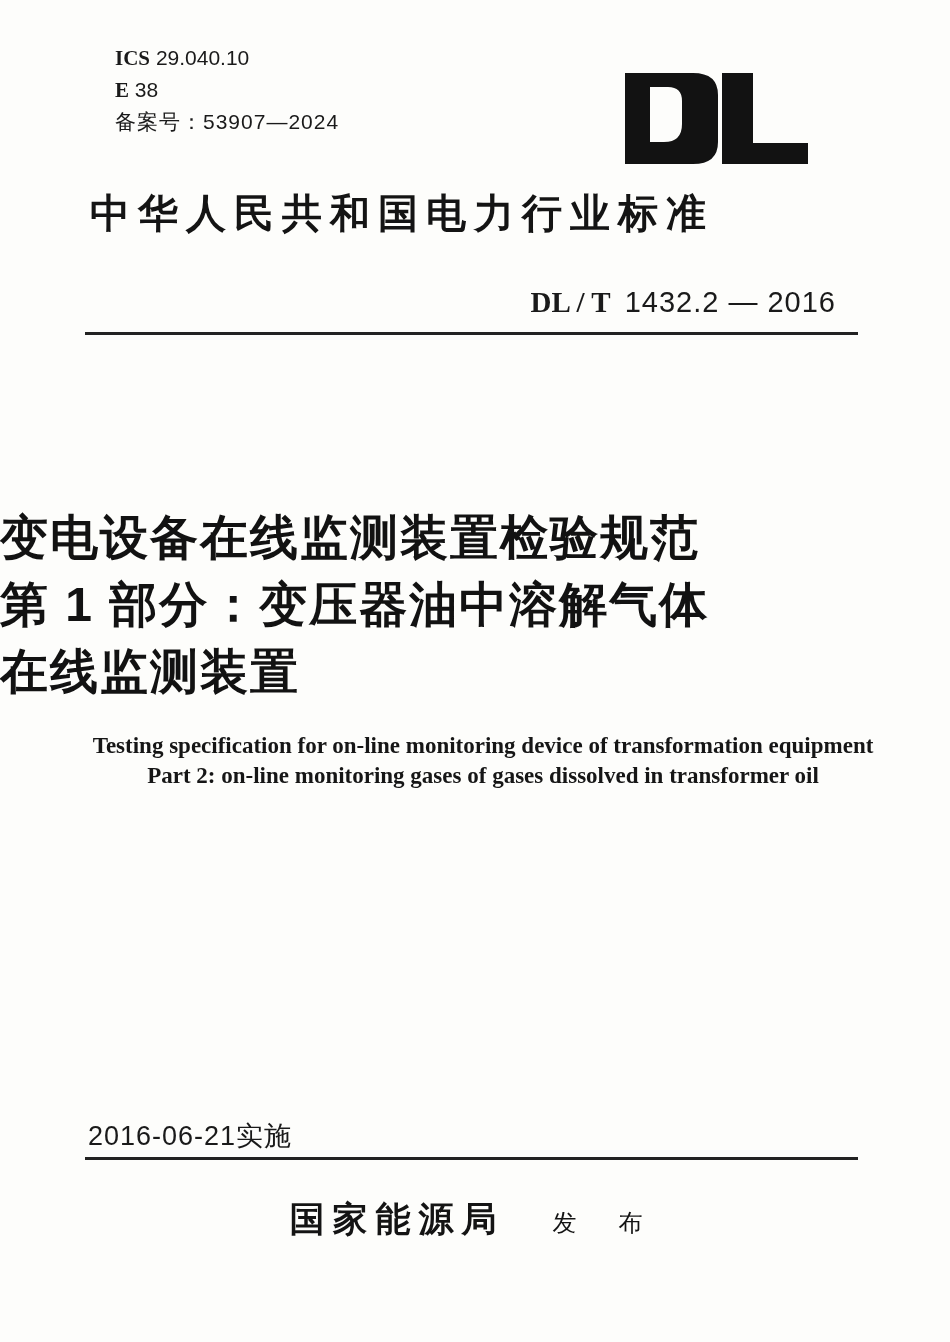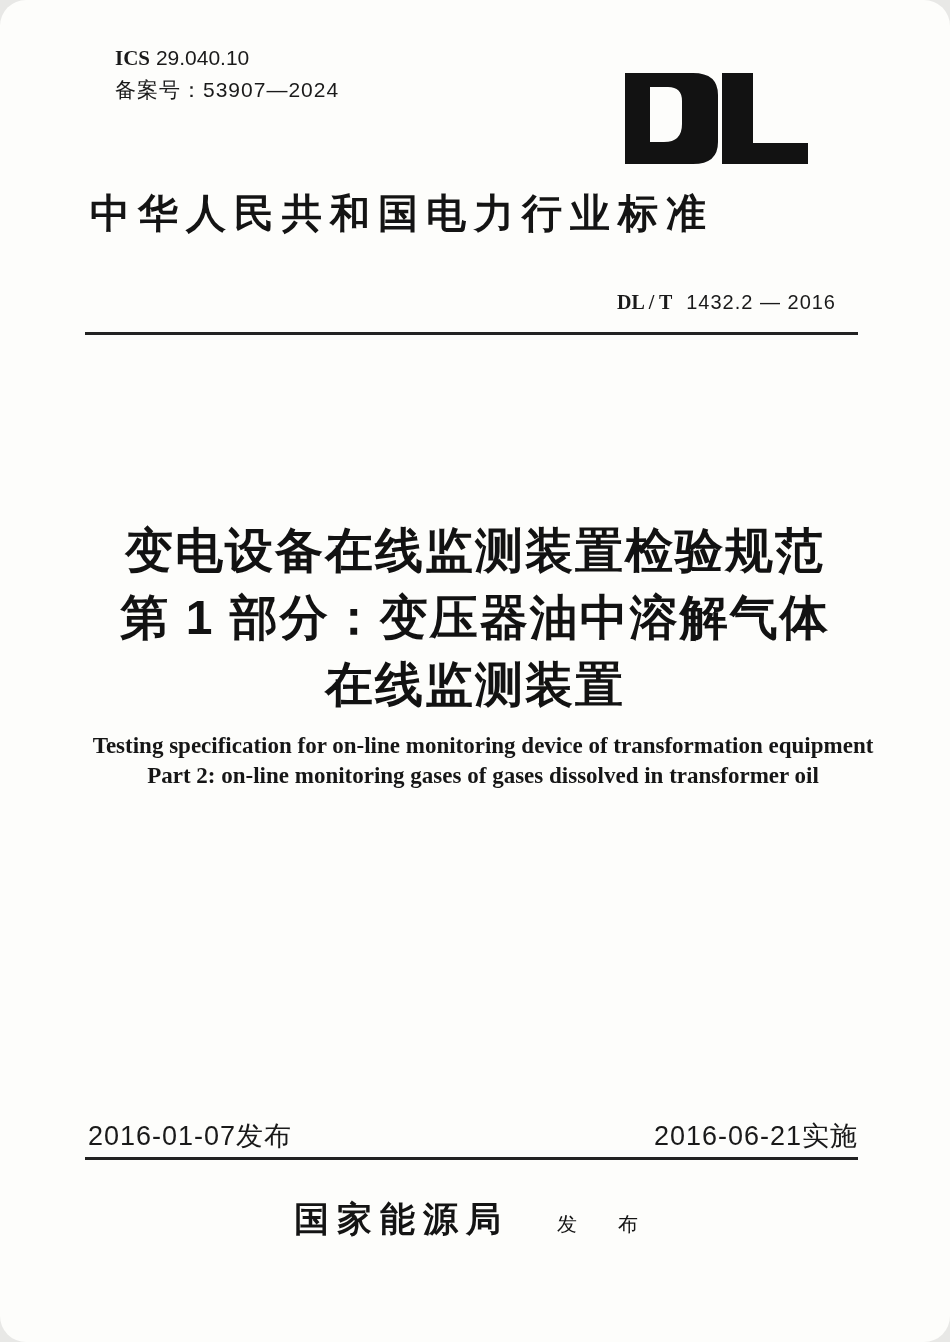--- a/index.html
+++ b/index.html
@@ -9,21 +9,20 @@
   }
   .page {
     position: relative;
     width: 950px;
     height: 1342px;
     margin: 0 auto;
     background: #fdfdfb;
     color: #161616;
     overflow: hidden;
     font-family: "Liberation Sans", sans-serif;
-    border-radius: 26px;
   }
 
   
   .meta {
     position: absolute;
     left: 115px;
     top: 42px;
     font-size: 21px;
     line-height: 31px;
     color: #1a1a1a;
@@ -65,21 +64,21 @@
     letter-spacing: 8px;
     white-space: nowrap;
     color: #141414;
   }
 
   
   .std-number {
     position: absolute;
     right: 114px;
     top: 286px;
-    font-size: 20px;
+    font-size: 29px;
     line-height: 32px;
     white-space: nowrap;
     color: #1a1a1a;
   }
   .std-number .prefix {
     font-family: "Liberation Serif", serif;
     font-weight: bold;
     margin-right: 14px;
   }
   .std-number .value {
@@ -97,28 +96,27 @@
   }
   .rule-top { top: 332px; }
   .rule-bottom { top: 1157px; }
 
   
   .main-title {
     position: absolute;
     left: 0;
     top: 504px;
     width: 950px;
-    text-align: center;
+    text-align: left;
     font-family: "Liberation Sans", sans-serif;
     font-weight: bold;
     font-size: 48px;
     line-height: 67px;
     letter-spacing: 2px;
     color: #121212;
-    margin-top: 13px;
   }
 
   
   .en-title {
     position: absolute;
     left: 0;
     top: 731px;
     width: 950px;
     text-align: center;
     font-family: "Liberation Serif", serif;
@@ -158,33 +156,37 @@
   }
   .publisher-name {
     font-family: "Liberation Serif", serif;
     font-weight: bold;
     font-size: 35px;
     letter-spacing: 8px;
   }
   .publish-label {
     font-family: "Liberation Serif", serif;
     font-weight: normal;
-    font-size: 20px;
+    font-size: 24px;
     letter-spacing: 18px;
   }
 </style>
 </head>
 <body>
 
 <div class="page">
 
   <div class="meta">
     <div>
       <span class="meta-label">ICS</span>
       <span class="meta-value">29.040.10</span>
+    </div>
+    <div>
+      <span class="meta-label">E</span>
+      <span class="meta-value">38</span>
     </div>
     <div class="meta-record">备案号：53907—2024</div>
   </div>
 
   <div class="dl-logo" role="img" aria-label="DL">
     <svg viewBox="0 0 183 91" xmlns="http://www.w3.org/2000/svg">
       <path fill="#121212" fill-rule="evenodd" d="M0 0 H68 Q93 0 93 22 V69 Q93 91 68 91 H0 Z
            M25 14 H43 Q57 14 57 28 V51 Q57 69 39 69 H25 Z"></path>
       <path fill="#121212" d="M97 0 H128 V70 H183 V91 H97 Z"></path>
     </svg>
@@ -203,21 +205,20 @@
     <div>第 1 部分：变压器油中溶解气体</div>
     <div>在线监测装置</div>
   </div>
 
   <div class="en-title">
     <div>Testing specification for on-line monitoring device of transformation equipment</div>
     <div>Part 2: on-line monitoring gases of gases dissolved in transformer oil</div>
   </div>
 
   <div class="dates">
-    <span>2016-01-07发布</span>
     <span>2016-06-21实施</span>
   </div>
 
   <div class="rule rule-bottom"></div>
 
   <div class="publisher-row">
     <span class="publisher-name">国家能源局</span>
     <span class="publish-label">发 布</span>
   </div>
 

